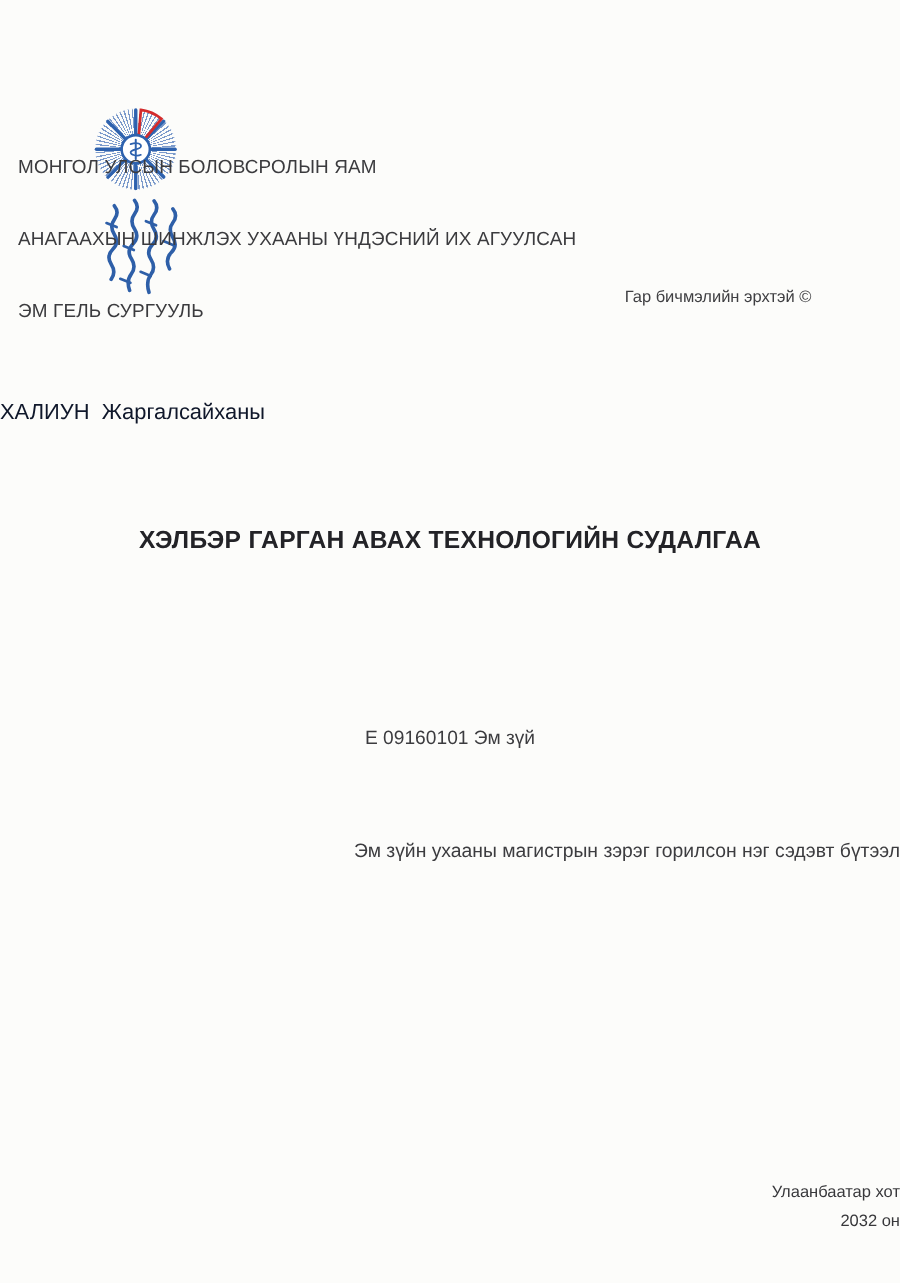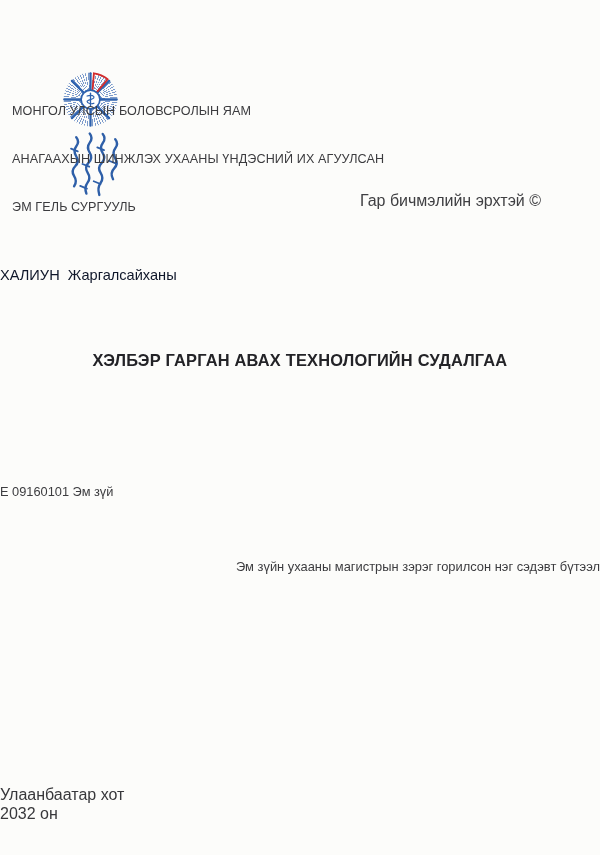--- a/index.html
+++ b/index.html
@@ -28,42 +28,42 @@
   .mn-script{position:absolute;left:66px;top:131px;width:52px;height:76px;transform:rotate(6deg);}
 
   
   .org-lines{
     position:absolute;top:71px;left:12px;right:0;
     text-align:left;font-size:12.6px;line-height:16px;
     color:#3b3b3e;letter-spacing:.1px;white-space:pre;
   }
   .copyright{
     position:absolute;top:192px;right:59px;
-    font-size:16px;color:#3f3f42;white-space:pre;
+    font-size:11px;color:#3f3f42;white-space:pre;
   }
   .author{
     position:absolute;top:267px;left:0;right:14px;
     font-size:14.6px;color:#0f172a;white-space:pre;
   }
   .thesis-title{
     position:absolute;top:350px;left:20px;right:20px;
     text-align:center;font-weight:700;font-size:16.4px;line-height:20.5px;
     color:#232327;letter-spacing:.2px;
   }
   .program-code{
     position:absolute;top:484px;left:0;right:0;
-    font-size:12.8px;color:#3c3c3f;
+    text-align:center;font-size:12.8px;color:#3c3c3f;
   }
   .thesis-type{
     position:absolute;top:559px;left:0;right:0;
     text-align:right;font-size:12.9px;color:#3c3c3f;
   }
   .footer{
     position:absolute;top:786px;left:0;right:0;
-    text-align:left;font-size:16px;line-height:18.5px;color:#38383b;
+    text-align:right;font-size:11px;line-height:18.5px;color:#38383b;
   }
 </style>
 </head>
 <body>
 
 <div class="page">
 
   <div class="emblem">
     <div class="emblem-rays"></div>
     <svg class="emblem-svg" viewBox="0 0 100 100" aria-hidden="true">

